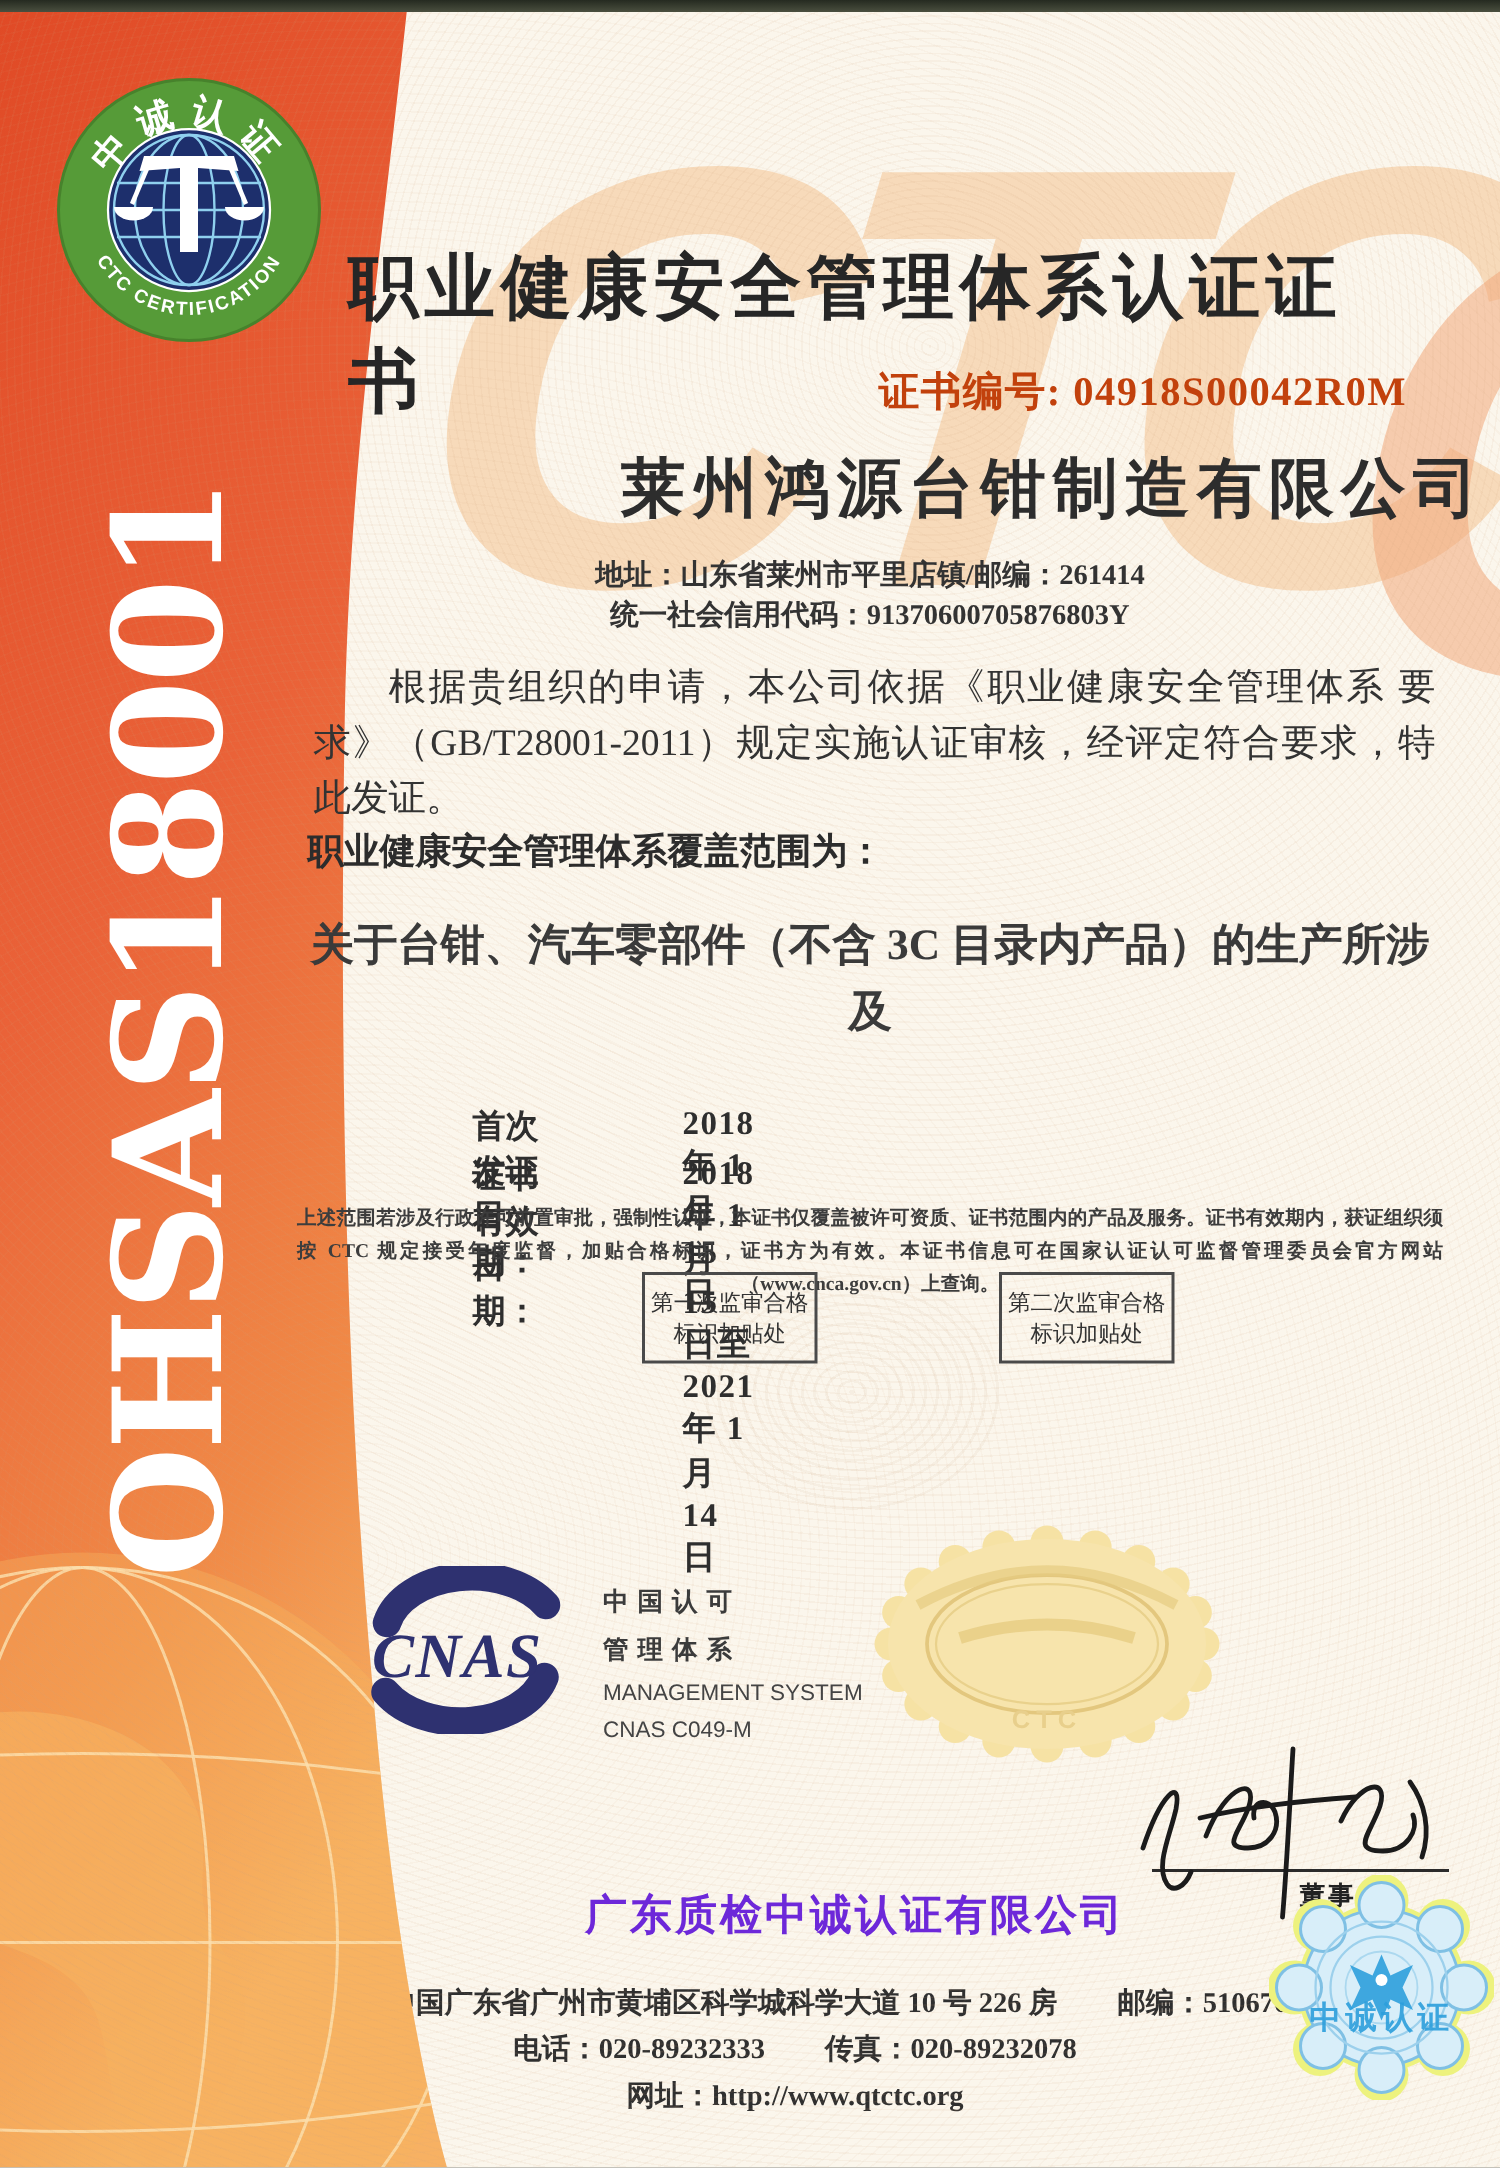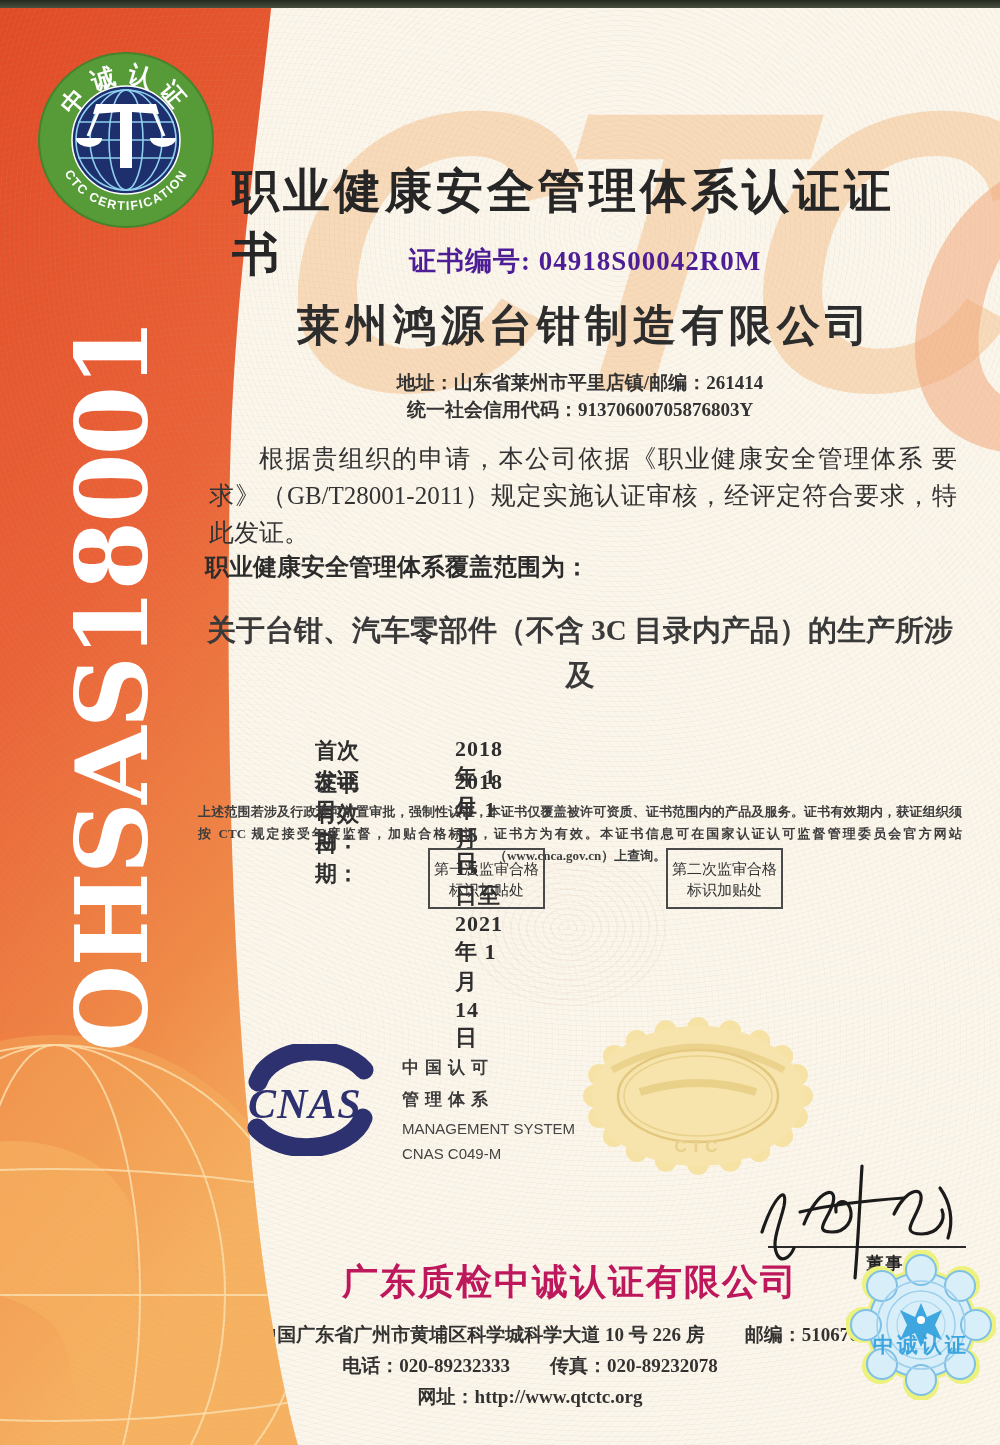--- a/index.html
+++ b/index.html
@@ -31,22 +31,22 @@
   .standard{
     left:60px;top:1082px;width:792px;z-index:4;text-align:center;
     transform-origin:0 0;transform:rotate(-90deg);
     font-family:"DejaVu Serif","Liberation Serif",serif;font-weight:800;
     font-size:100px;line-height:104px;color:#ffffff;letter-spacing:-2px;
   }
   
   .content{z-index:3;color:#2c2c2c;}
   .title{left:232px;top:160px;width:706px;text-align:left;font-family:"Liberation Sans","DejaVu Sans",sans-serif;
          font-weight:800;font-size:47px;letter-spacing:4px;color:#262626;}
-  .certno{left:232px;top:243px;width:706px;text-align:center;font-weight:700;font-size:27px;color:#4c1d95;letter-spacing:1px;}
-  .company{left:180px;top:297px;width:810px;text-align:center;font-weight:700;font-size:43px;letter-spacing:5px;color:#2d2d2d;}
+  .certno{left:232px;top:243px;width:706px;text-align:right;font-weight:700;font-size:27px;color:#c2410c;letter-spacing:1px;}
+  .company{left:180px;top:297px;width:810px;text-align:right;font-weight:700;font-size:43px;letter-spacing:5px;color:#2d2d2d;}
   .holder-addr{left:200px;top:370px;width:760px;text-align:center;font-weight:700;font-size:19px;color:#333;}
   .holder-credit{left:200px;top:397px;width:760px;text-align:center;font-weight:700;font-size:19px;color:#333;}
   .intro{left:205px;top:436px;width:748px;font-size:25px;font-weight:400;line-height:37px;color:#333;
          text-align:justify;text-indent:2em;margin:4px;}
   .coverage{left:205px;top:551px;width:748px;font-family:"Liberation Sans","DejaVu Sans",sans-serif;
             font-weight:700;font-size:24px;color:#2c2c2c;}
   .scope{left:195px;top:608px;width:770px;text-align:center;font-weight:600;font-size:29px;line-height:45px;color:#3a3a3a;}
   .date-row{font-size:22px;color:#2e2e2e;}
   .date-label{position:absolute;left:315px;font-weight:700;}
   .date-value{position:absolute;left:455px;font-weight:600;letter-spacing:1px;}
@@ -57,21 +57,21 @@
                font-family:"Liberation Sans","DejaVu Sans",sans-serif;z-index:3;position:absolute;}
   .box1{left:396px;top:848px;margin-left:32px;}
   .box2{left:666px;top:848px;}
   .cnas-text{left:402px;top:1056px;color:#3b3b3b;}
   .cnas-cn{font-size:17px;letter-spacing:6px;font-weight:600;margin-bottom:9px;}
   .cnas-en{font-family:"Liberation Sans","DejaVu Sans",sans-serif;font-size:15px;margin-bottom:8px;color:#444;}
   .sig-line{left:768px;top:1246px;width:198px;border-top:2px solid #2b2b2b;z-index:4;}
   .sig-title{left:850px;top:1252px;width:90px;text-align:center;font-family:"Liberation Sans","DejaVu Sans",sans-serif;
              font-weight:700;font-size:17px;color:#222;letter-spacing:2px;z-index:4;}
   .issuer{left:250px;top:1258px;width:640px;text-align:center;font-family:"Liberation Sans","DejaVu Sans",sans-serif;
-          font-weight:800;font-size:36px;letter-spacing:2px;color:#be185d;}
+          font-weight:800;font-size:28px;letter-spacing:2px;color:#6d28d9;}
   .contact{left:120px;width:820px;text-align:center;font-weight:700;font-size:19px;color:#2f2f2f;display:flex;
            justify-content:center;gap:40px;}
   .c1{top:1322px;} .c2{top:1353px;} .c3{top:1384px;}
   .seal-svg{z-index:5;}
 </style>
 </head>
 <body>
 
 <div class="page">
 

